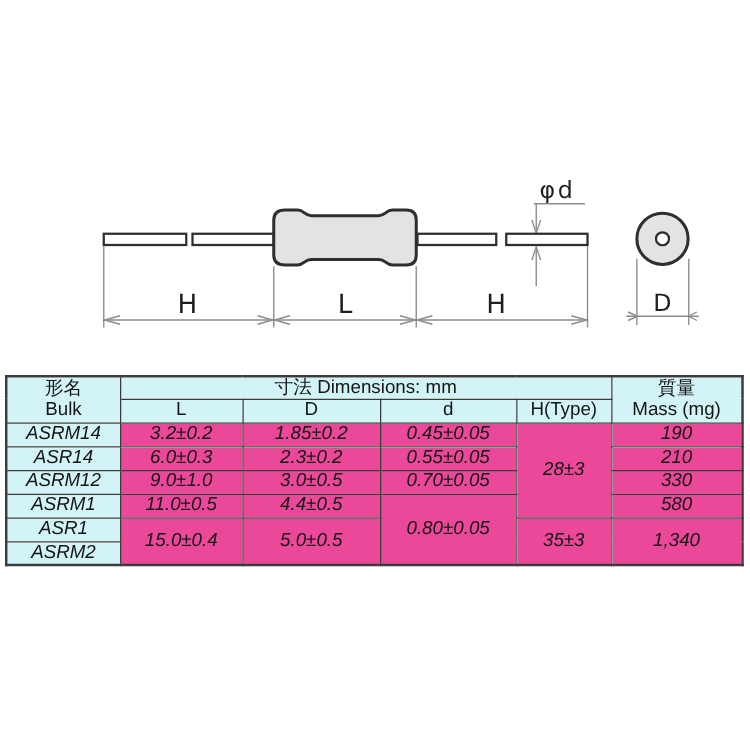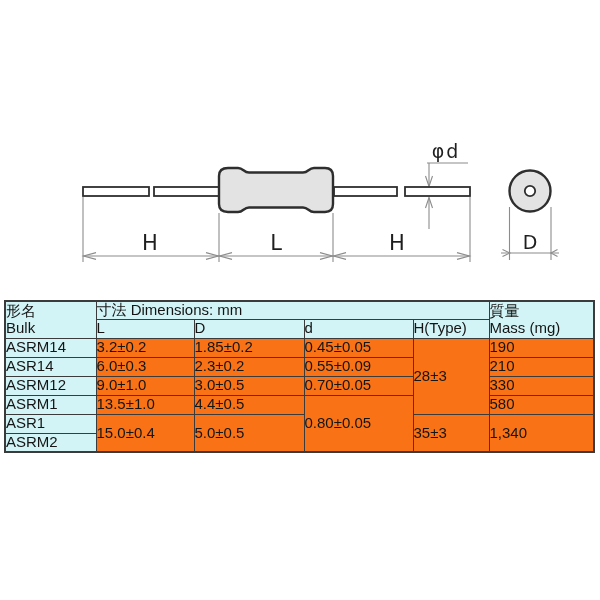--- a/index.html
+++ b/index.html
@@ -12,28 +12,28 @@
   .dim-label{font-size:21px;fill:#1f1f1f;font-family:"DejaVu Sans","Liberation Sans",sans-serif;}
   .dim-label-sm{font-size:19px;fill:#1f1f1f;font-family:"DejaVu Sans","Liberation Sans",sans-serif;}
   #spec-table{
     position:absolute;left:4px;top:300px;
     border-collapse:collapse;table-layout:fixed;
     font-size:15px;color:#151515;
     border:2px solid #3b3b3b;
   }
   #spec-table td{
     border:1px solid #3b3b3b;
-    text-align:left;vertical-align:middle;
+    text-align:center;vertical-align:middle;
     padding:0;line-height:1.12;overflow:hidden;white-space:nowrap;
   }
   #spec-table td.cy{background:#d3f4f6;}
-  #spec-table td.wh{background:#f97316;}
+  #spec-table td.wh{background:#ec4899;}
   tr.h1{height:16px;}
   tr.h2{height:19px;}
-  tr.dr{height:19px;}
+  tr.dr{height:19px;font-style:italic;}
 </style>
 </head>
 <body>
 
 <svg id="diagram" width="600" height="300" viewBox="0 0 600 300" xmlns="http://www.w3.org/2000/svg">
 
   <g stroke="#8c8c8c" stroke-width="1.1" fill="none">
 
     <line x1="83" y1="197" x2="83" y2="262"></line>
     <line x1="219" y1="213" x2="219" y2="262"></line>
@@ -121,35 +121,35 @@
     <td class="wh">1.85±0.2</td>
     <td class="wh">0.45±0.05</td>
     <td class="wh" rowspan="4">28±3</td>
     <td class="wh">190</td>
   </tr>
 
   <tr class="dr">
     <td class="cy">ASR14</td>
     <td class="wh">6.0±0.3</td>
     <td class="wh">2.3±0.2</td>
-    <td class="wh">0.55±0.09</td>
+    <td class="wh">0.55±0.05</td>
     <td class="wh">210</td>
   </tr>
 
   <tr class="dr">
     <td class="cy">ASRM12</td>
     <td class="wh">9.0±1.0</td>
     <td class="wh">3.0±0.5</td>
     <td class="wh">0.70±0.05</td>
     <td class="wh">330</td>
   </tr>
 
   <tr class="dr">
     <td class="cy">ASRM1</td>
-    <td class="wh">13.5±1.0</td>
+    <td class="wh">11.0±0.5</td>
     <td class="wh">4.4±0.5</td>
     <td class="wh" rowspan="3">0.80±0.05</td>
     <td class="wh">580</td>
   </tr>
 
   <tr class="dr">
     <td class="cy">ASR1</td>
     <td class="wh" rowspan="2">15.0±0.4</td>
     <td class="wh" rowspan="2">5.0±0.5</td>
     <td class="wh" rowspan="2">35±3</td>

